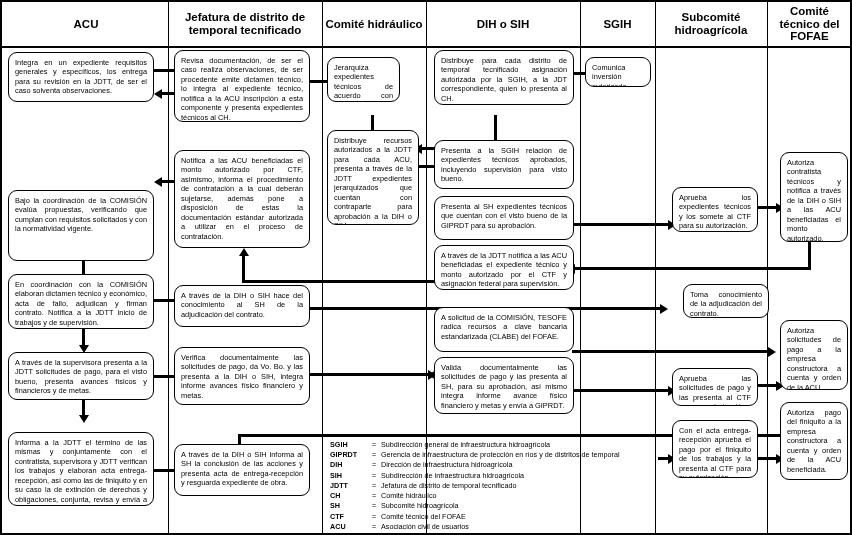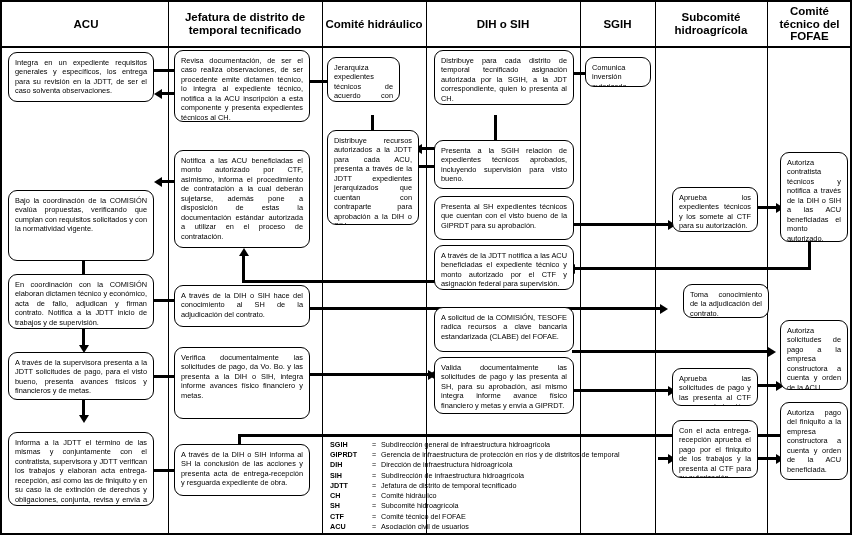--- a/index.html
+++ b/index.html
@@ -173,21 +173,21 @@
 
   <div class="box" style="left:6px;top:50px;width:146px;height:50px;">Integra en un expediente requisitos generales y específicos, los entrega para su revisión en la JDTT, de ser el caso solventa observaciones.</div>
   <div class="box" style="left:6px;top:188px;width:146px;height:71px;">Bajo la coordinación de la COMISIÓN evalúa propuestas, verificando que cumplan con requisitos solicitados y con la normatividad vigente.</div>
   <div class="box" style="left:6px;top:272px;width:146px;height:55px;">En coordinación con la COMISIÓN elaboran dictamen técnico y económico, acta de fallo, adjudican y firman contrato. Notifica a la JDTT inicio de trabajos y de supervisión.</div>
   <div class="box" style="left:6px;top:350px;width:146px;height:48px;">A través de la supervisora presenta a la JDTT solicitudes de pago, para el visto bueno, presenta avances físicos y financieros y de metas.</div>
   <div class="box" style="left:6px;top:430px;width:146px;height:74px;">Informa a la JDTT el término de las mismas y conjuntamente con el contratista, supervisora y JDTT verifican los trabajos y elaboran acta entrega-recepción, así como las de finiquito y en su caso la de extinción de derechos y obligaciones, conjunta, revisa y envía a la JDTT expediente de obra para su resguardo.</div>
 
   <div class="box" style="left:172px;top:48px;width:136px;height:72px;">Revisa documentación, de ser el caso realiza observaciones, de ser procedente emite dictamen técnico, lo integra al expediente técnico, notifica a la ACU inscripción a esta componente y presenta expedientes técnicos al CH.</div>
   <div class="box" style="left:172px;top:148px;width:136px;height:98px;">Notifica a las ACU beneficiadas el monto autorizado por CTF, asimismo, informa el procedimiento de contratación a la cual deberán sujetarse, además pone a disposición de estas la documentación estándar autorizada a utilizar en el proceso de contratación.</div>
   <div class="box" style="left:172px;top:283px;width:136px;height:42px;">A través de la DIH o SIH hace del conocimiento al SH de la adjudicación del contrato.</div>
-  <div class="box" style="left:172px;top:345px;width:136px;height:72px;">Verifica documentalmente las solicitudes de pago, da Vo. Bo. y las presenta a la DIH o SIH, integra informe avances físico financiero y metas.</div>
+  <div class="box" style="left:172px;top:345px;width:136px;height:58px;">Verifica documentalmente las solicitudes de pago, da Vo. Bo. y las presenta a la DIH o SIH, integra informe avances físico financiero y metas.</div>
   <div class="box" style="left:172px;top:442px;width:136px;height:52px;">A través de la DIH o SIH informa al SH la conclusión de las acciones y presenta acta de entrega-recepción y resguarda expediente de obra.</div>
 
   <div class="box" style="left:325px;top:55px;width:73px;height:45px;">Jerarquiza expedientes técnicos de acuerdo con criterios de selección.</div>
   <div class="box" style="left:325px;top:128px;width:92px;height:95px;">Distribuye recursos autorizados a la JDTT para cada ACU, presenta a través de la JDTT expedientes jerarquizados que cuentan con contraparte para aprobación a la DIH o SIH.</div>
 
   <div class="box" style="left:432px;top:48px;width:140px;height:55px;">Distribuye para cada distrito de temporal tecnificado asignación autorizada por la SGIH, a la JDT correspondiente, quien lo presenta al CH.</div>
   <div class="box" style="left:432px;top:138px;width:140px;height:49px;">Presenta a la SGIH relación de expedientes técnicos aprobados, incluyendo supervisión para visto bueno.</div>
   <div class="box" style="left:432px;top:194px;width:140px;height:44px;">Presenta al SH expedientes técnicos que cuentan con el visto bueno de la GIPRDT para su aprobación.</div>
   <div class="box" style="left:432px;top:243px;width:140px;height:45px;">A través de la JDTT notifica a las ACU beneficiadas el expediente técnico y monto autorizado por el CTF y asignación federal para supervisión.</div>
   <div class="box" style="left:432px;top:305px;width:140px;height:45px;">A solicitud de la COMISIÓN, TESOFE radica recursos a clave bancaria estandarizada (CLABE) del FOFAE.</div>

